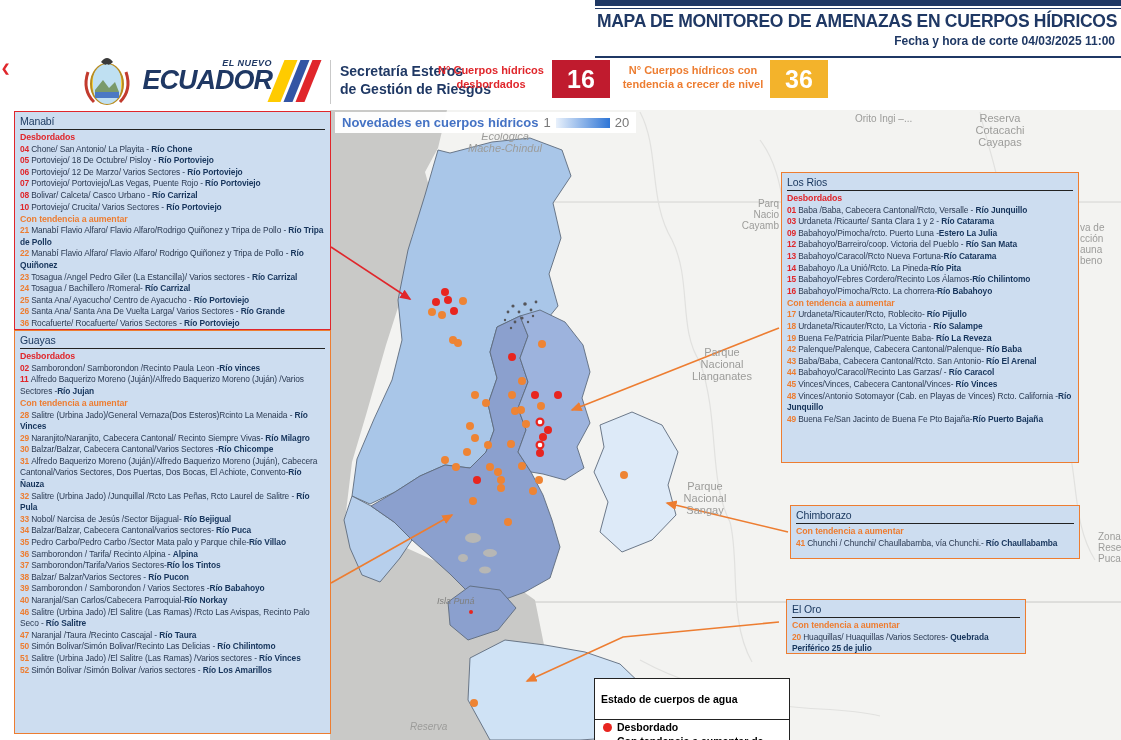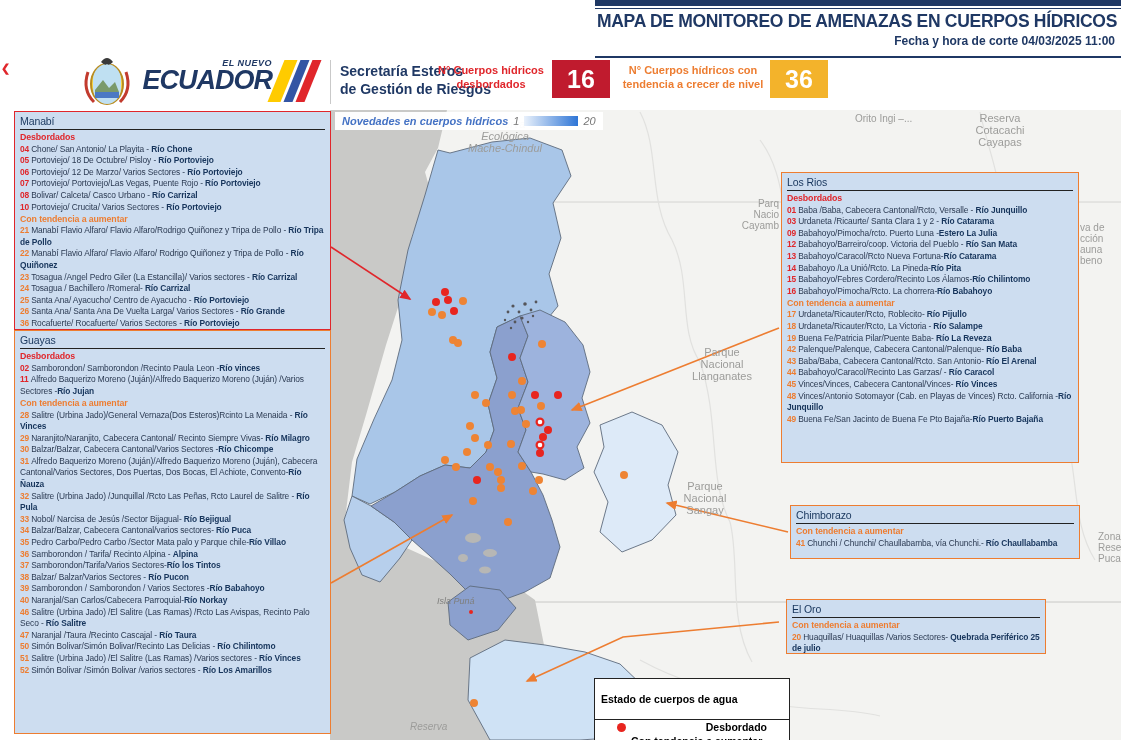--- a/index.html
+++ b/index.html
@@ -30,47 +30,47 @@
   #stat1-label{left:432px;width:118px;color:var(--red);}
   #stat2-label{left:618px;width:150px;color:var(--orange);}
   .stat-box{position:absolute;top:4px;width:58px;height:38px;color:#fff;font-size:25px;font-weight:bold;
             display:flex;align-items:center;justify-content:center;}
   #stat1-box{left:552px;background:var(--statred);}
   #stat2-box{left:770px;background:var(--statorange);}
   
   #map{position:absolute;left:330px;top:110px;width:791px;height:630px;background:#f3f3f1;}
   #map svg{position:absolute;left:0;top:0;}
   #scale-legend{position:absolute;left:5px;top:2px;background:rgba(255,255,255,.96);
-                display:flex;align-items:center;gap:5px;padding:3px 7px;font-size:11px;font-style:italic;}
+                display:flex;align-items:center;gap:5px;padding:3px 7px;font-size:13px;}
   #scale-legend .lbl{color:#4472c4;font-weight:bold;}
   #scale-legend .mm{color:#777;}
   #scale-bar{width:54px;height:10px;background:linear-gradient(90deg,#e9f1fb,#2e75d6);}
   #status-legend{position:absolute;left:594px;top:678px;width:194px;background:#fff;
                  border:1.3px solid #222;font-size:10.5px;color:#000;}
   #status-legend .t{font-weight:bold;padding:14px 6px;border-bottom:1.3px solid #222;}
-  #status-legend .it{display:flex;align-items:center;gap:5px;padding:1px 22px;font-weight:bold;justify-content:space-between;}
+  #status-legend .it{display:flex;align-items:center;gap:5px;padding:1px 8px;font-weight:bold;}
   #status-legend .dot{width:9px;height:9px;border-radius:50%;flex:0 0 auto;}
   
   .panel{position:absolute;background:var(--panelbg);border:1.8px solid var(--orange);
          padding:1px 5px 2px 5px;font-size:8.4px;line-height:1.38;color:#2b3a52;
          letter-spacing:-0.1px;overflow:hidden;box-sizing:border-box;}
   .panel .ttl{font-size:10.5px;font-weight:normal;color:#17355c;border-bottom:1.3px solid #222;
               padding:1px 0 1px 0;margin-bottom:1px;}
   .sec-label{font-weight:bold;font-size:8.8px;}
   .sec-label.overflow{color:var(--red);}
   .sec-label.rising{color:var(--orange);}
   .item b{color:#17355c;}
   .item .num{font-weight:bold;margin-right:2px;}
   .item .num.overflow{color:var(--red);}
   .item .num.rising{color:var(--orange);}
   #panel-manabi{left:14px;top:111px;width:317px;height:219px;border-color:var(--red);}
   #panel-guayas{left:14px;top:330px;width:317px;height:404px;}
   #panel-losrios{left:781px;top:172px;width:298px;height:291px;}
   #panel-chimborazo{left:790px;top:505px;width:290px;height:54px;}
-  #panel-eloro{left:786px;top:599px;width:260px;height:55px;}
+  #panel-eloro{left:786px;top:599px;width:240px;height:55px;}
   .sea{fill:var(--sea);}
   .land{fill:#f3f3f1;}
   .pv{stroke:#5d6b7d;stroke-width:0.9;}
   .maplbl{fill:#9c9c9a;}
   .maplbl.dark{fill:#7f7f7d;}
 </style>
 </head>
 <body>
 
 <div id="page">

